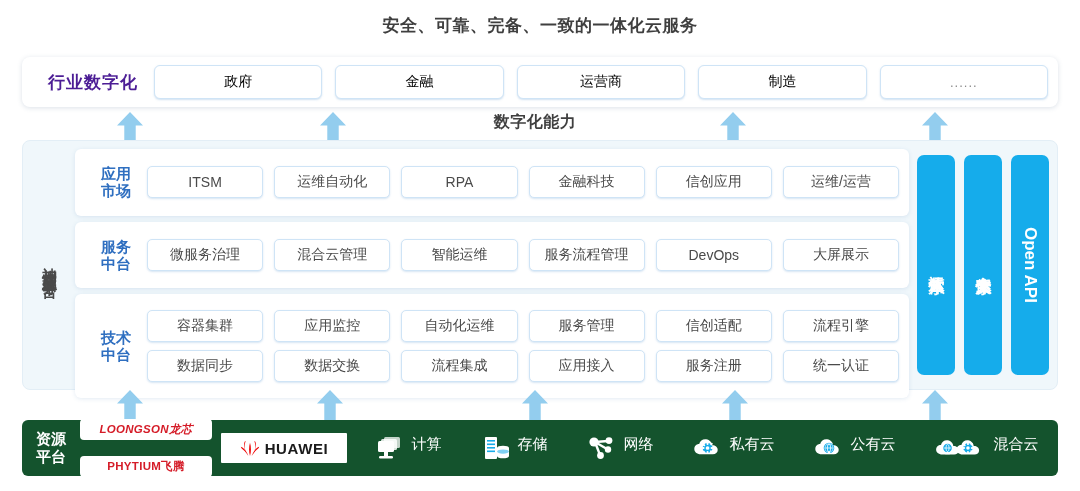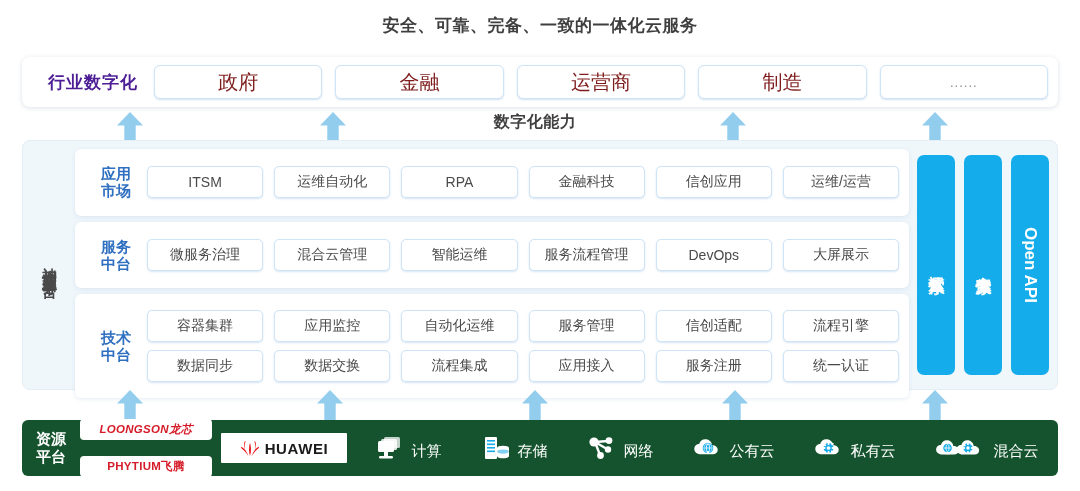--- a/index.html
+++ b/index.html
@@ -27,21 +27,21 @@
   }
   .industry-label{
     width:122px;flex:0 0 122px;text-align:center;
     font-size:17px;font-weight:bold;color:#4c1d95;
     letter-spacing:1px;
   }
   .industry-items{flex:1;display:flex;gap:13px;}
   .pill{
     flex:1;height:32px;border:1px solid #cfe4f6;border-radius:6px;
     background:#fff;display:flex;align-items:center;justify-content:center;
-    font-size:20px;color:#7f1d1d;
+    font-size:14px;color:#000000;
     box-shadow:0 1px 2px rgba(120,170,215,.35);
   }
   .pill.dots{letter-spacing:1px;color:#8b8b8b;font-size:13px;}
   
   .arrow{
     position:absolute;width:26px;height:30px;
     background:#93cdee;
     clip-path:polygon(50% 0%,100% 45%,72% 45%,72% 100%,28% 100%,28% 45%,0% 45%);
   }
   .capability-label{
@@ -111,21 +111,21 @@
     font-size:11.5px;font-weight:bold;color:#d51c28;letter-spacing:.3px;
   }
   .chip.italic{font-style:italic;}
   .huawei{
     flex:0 0 126px;margin-left:9px;height:30px;background:#fff;border-radius:1px;
     display:flex;align-items:center;justify-content:center;gap:5px;
   }
   .huawei-mark{width:20px;height:17px;flex:0 0 20px;}
   .huawei-text{font-size:15px;font-weight:bold;color:#1a1a1a;letter-spacing:.6px;}
   .res-items{flex:1;display:flex;align-items:center;justify-content:space-around;padding-left:8px;}
-  .res-item{display:flex;align-items:flex-end;gap:7px;color:#fff;font-size:15px;}
+  .res-item{display:flex;align-items:flex-start;gap:7px;color:#fff;font-size:15px;}
   .res-ico{width:30px;height:26px;flex:0 0 30px;}
   .res-ico.wide{width:52px;flex:0 0 52px;}
 </style>
 </head>
 <body>
 
 <div class="title">安全、可靠、完备、一致的一体化云服务</div>
 
 <div class="industry-band">
   <div class="industry-label">行业数字化</div>
@@ -271,33 +271,20 @@
       <svg class="res-ico" viewBox="0 0 30 26">
         <line x1="8" y1="7" x2="21" y2="6" stroke="#fff" stroke-width="2.4"></line>
         <line x1="8" y1="7" x2="20" y2="14" stroke="#fff" stroke-width="2.4"></line>
         <line x1="8" y1="7" x2="13" y2="20" stroke="#fff" stroke-width="2.4"></line>
         <circle cx="7" cy="7" r="4.6" fill="#fff"></circle>
         <circle cx="22" cy="5.6" r="3.4" fill="#fff"></circle>
         <circle cx="21" cy="14.5" r="3.2" fill="#fff"></circle>
         <circle cx="13.5" cy="20.5" r="3.4" fill="#fff"></circle>
       </svg>
       <span>网络</span>
-    </div>
-
-    <div class="res-item">
-      <svg class="res-ico" viewBox="0 0 34 26">
-        <path d="M9 20 C4 20 1.5 17 1.5 14 C1.5 11 4 8.5 7 8.6 C8 4.8 11.5 2.5 15 3.2 C19 4 21.5 7 21.6 10 C25 9.8 28 12 28 15.2 C28 18 25.6 20 22.5 20 Z" fill="#fff"></path>
-        <circle cx="17" cy="13" r="6" fill="#17ace9"></circle>
-        <circle cx="17" cy="13" r="5" fill="#fff"></circle>
-        <circle cx="17" cy="13" r="4.3" fill="#17ace9"></circle>
-        <ellipse cx="17" cy="13" rx="1.9" ry="4.3" fill="none" stroke="#fff" stroke-width=".9"></ellipse>
-        <line x1="12.7" y1="13" x2="21.3" y2="13" stroke="#fff" stroke-width=".9"></line>
-        <path d="M14 19.8 L17 16.5 L20 19.8 Z" fill="#fff"></path>
-      </svg>
-      <span>公有云</span>
     </div>
 
     <div class="res-item">
       <svg class="res-ico" viewBox="0 0 34 26">
         <path d="M9 20 C4 20 1.5 17 1.5 14 C1.5 11 4 8.5 7 8.6 C8 4.8 11.5 2.5 15 3.2 C19 4 21.5 7 21.6 10 C25 9.8 28 12 28 15.2 C28 18 25.6 20 22.5 20 Z" fill="#fff"></path>
         <g fill="#17ace9">
           <circle cx="16.5" cy="13" r="5.6"></circle>
         </g>
         <g fill="#fff">
           <circle cx="16.5" cy="13" r="2.1"></circle>
@@ -307,20 +294,33 @@
           <rect x="15.4" y="16.4" width="2.2" height="3" rx="1"></rect>
           <rect x="10.1" y="11.9" width="3" height="2.2" rx="1"></rect>
           <rect x="19.9" y="11.9" width="3" height="2.2" rx="1"></rect>
           <rect x="11.3" y="8.2" width="2.2" height="3" rx="1" transform="rotate(-45 12.4 9.7)"></rect>
           <rect x="19.5" y="15.6" width="2.2" height="3" rx="1" transform="rotate(-45 20.6 17.1)"></rect>
           <rect x="19.5" y="7.4" width="3" height="2.2" rx="1" transform="rotate(-45 21 8.5)"></rect>
           <rect x="10.5" y="16.4" width="3" height="2.2" rx="1" transform="rotate(-45 12 17.5)"></rect>
         </g>
       </svg>
       <span>私有云</span>
+    </div>
+
+    <div class="res-item">
+      <svg class="res-ico" viewBox="0 0 34 26">
+        <path d="M9 20 C4 20 1.5 17 1.5 14 C1.5 11 4 8.5 7 8.6 C8 4.8 11.5 2.5 15 3.2 C19 4 21.5 7 21.6 10 C25 9.8 28 12 28 15.2 C28 18 25.6 20 22.5 20 Z" fill="#fff"></path>
+        <circle cx="17" cy="13" r="6" fill="#17ace9"></circle>
+        <circle cx="17" cy="13" r="5" fill="#fff"></circle>
+        <circle cx="17" cy="13" r="4.3" fill="#17ace9"></circle>
+        <ellipse cx="17" cy="13" rx="1.9" ry="4.3" fill="none" stroke="#fff" stroke-width=".9"></ellipse>
+        <line x1="12.7" y1="13" x2="21.3" y2="13" stroke="#fff" stroke-width=".9"></line>
+        <path d="M14 19.8 L17 16.5 L20 19.8 Z" fill="#fff"></path>
+      </svg>
+      <span>公有云</span>
     </div>
 
     <div class="res-item">
       <svg class="res-ico wide" viewBox="0 0 56 26">
         <path d="M8 20 C3.6 20 1.2 17.4 1.2 14.6 C1.2 11.8 3.6 9.6 6.4 9.7 C7.3 6.2 10.5 4.1 13.7 4.7 C17.3 5.4 19.6 8.2 19.7 10.9 C22.8 10.7 25.5 12.7 25.5 15.6 C25.5 18.2 23.3 20 20.5 20 Z" fill="#fff"></path>
         <circle cx="13.5" cy="13" r="4.6" fill="#17ace9"></circle>
         <circle cx="13.5" cy="13" r="3.9" fill="#17ace9"></circle>
         <ellipse cx="13.5" cy="13" rx="1.7" ry="3.9" fill="none" stroke="#fff" stroke-width=".85"></ellipse>
         <line x1="9.6" y1="13" x2="17.4" y2="13" stroke="#fff" stroke-width=".85"></line>
         <path d="M11 19.6 L13.5 16.6 L16 19.6 Z" fill="#fff"></path>

